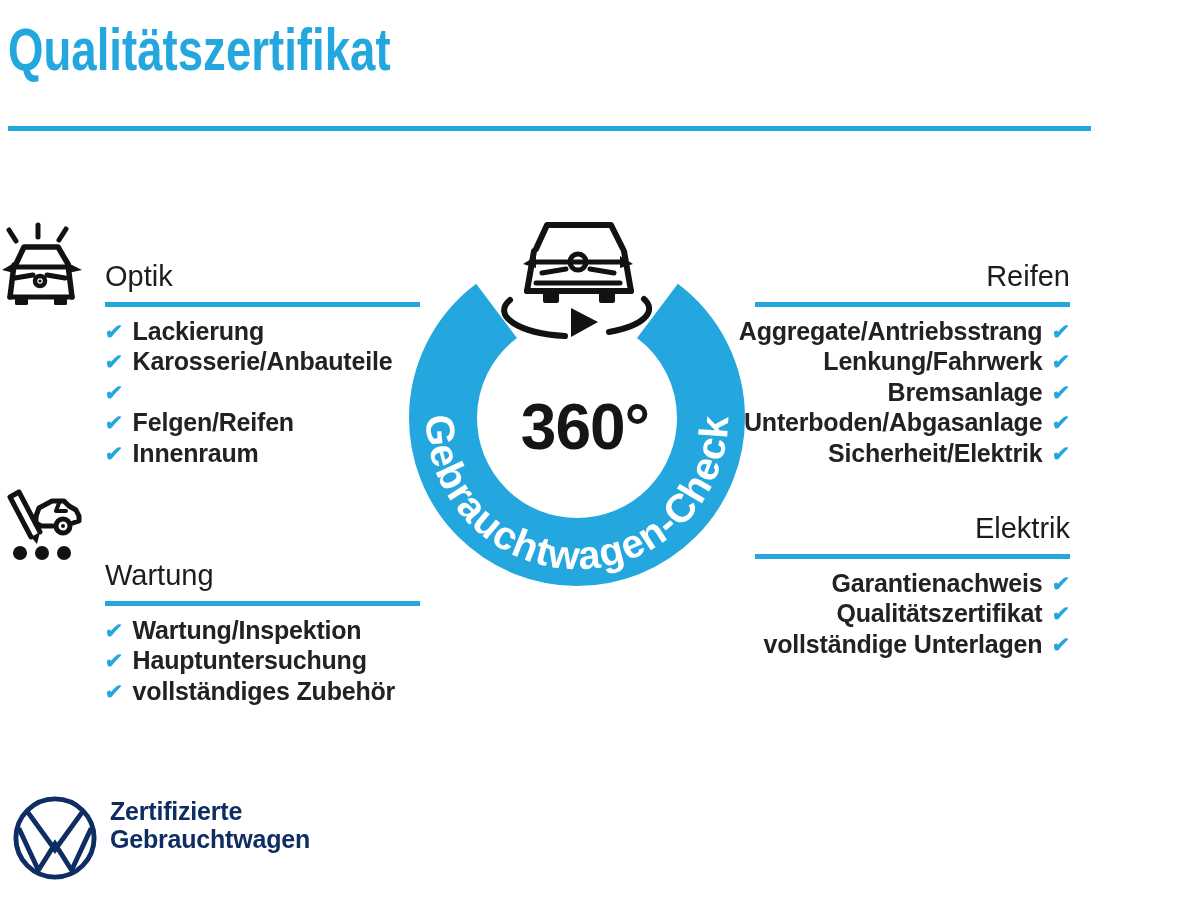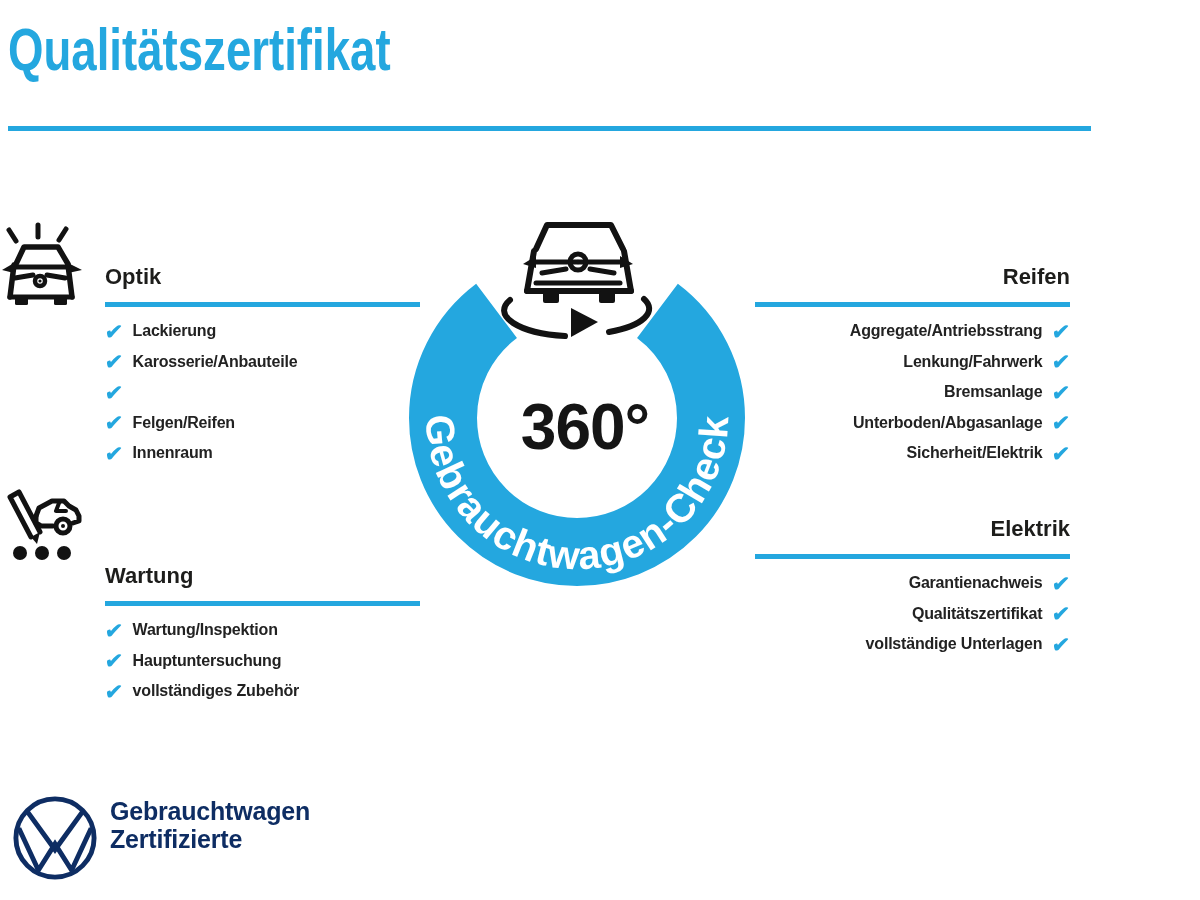--- a/index.html
+++ b/index.html
@@ -7,27 +7,27 @@
           font-family:"Liberation Sans",sans-serif;color:var(--ink,#1d1d1b);}
   .abs{position:absolute;}
 
   
   .title{position:absolute;left:8px;top:18px;font-size:60px;font-weight:bold;line-height:1.05;
          color:var(--accent,#24a7df);white-space:nowrap;transform:scaleX(.76);transform-origin:left top;}
   .title-rule{position:absolute;left:8px;top:126px;width:1192px;height:5px;background:var(--accent,#24a7df);}
 
   
   .sec{position:absolute;width:315px;}
-  .sec .heading{font-size:22px;font-weight:bold;line-height:29px;color:var(--ink,#1d1d1b);}
+  .sec .heading{font-size:29px;font-weight:normal;line-height:29px;color:var(--ink,#1d1d1b);}
   .sec .heading-rule{height:5px;background:var(--accent,#24a7df);margin-top:11px;}
   .sec .checklist{margin-top:9px;}
   .sec.right{text-align:right;}
   .row{height:30.5px;display:flex;align-items:center;gap:10px;}
   .sec.right .row{justify-content:flex-end;}
-  .row .lbl{font-size:16px;font-weight:bold;letter-spacing:-0.2px;color:#222;white-space:nowrap;}
+  .row .lbl{font-size:25px;font-weight:bold;letter-spacing:-0.2px;color:#222;white-space:nowrap;}
   .row .check{color:var(--accent,#24a7df);font-size:21px;line-height:1;font-weight:bold;
               transform:skewX(-6deg);}
   #sec-optik{left:105px;top:262px;}
   #sec-wartung{left:105px;top:514px;margin-top:47px;}
   #sec-technik{left:755px;top:262px;}
   #sec-garantie{left:755px;top:514px;}
 
   
   .st{stroke:var(--icon,#121212);fill:none;stroke-linecap:round;stroke-linejoin:round;}
   .fl{fill:var(--icon,#121212);stroke:none;}
@@ -212,17 +212,17 @@
       <path class="st" stroke-width="6" d="M214 127 A 72 26 0 0 0 249 94"></path>
     </g>
   </svg>
 
   <svg class="abs" style="left:12px;top:795px" width="86" height="86" viewBox="0 0 88 88">
     <circle class="vw-stroke" cx="44" cy="44" r="40"></circle>
     <path class="vw-stroke" stroke-linejoin="miter" d="M15 16 L44 56 L73 16"></path>
     <path class="vw-stroke" stroke-linejoin="miter" d="M7 34 L27 77 L44 50 L61 77 L81 34"></path>
   </svg>
   <div class="wordmark">
+    <div>Zertifizierte</div>
     <div>Gebrauchtwagen</div>
-    <div>Zertifizierte</div>
   </div>
 
 </div>
 
 </body></html>

